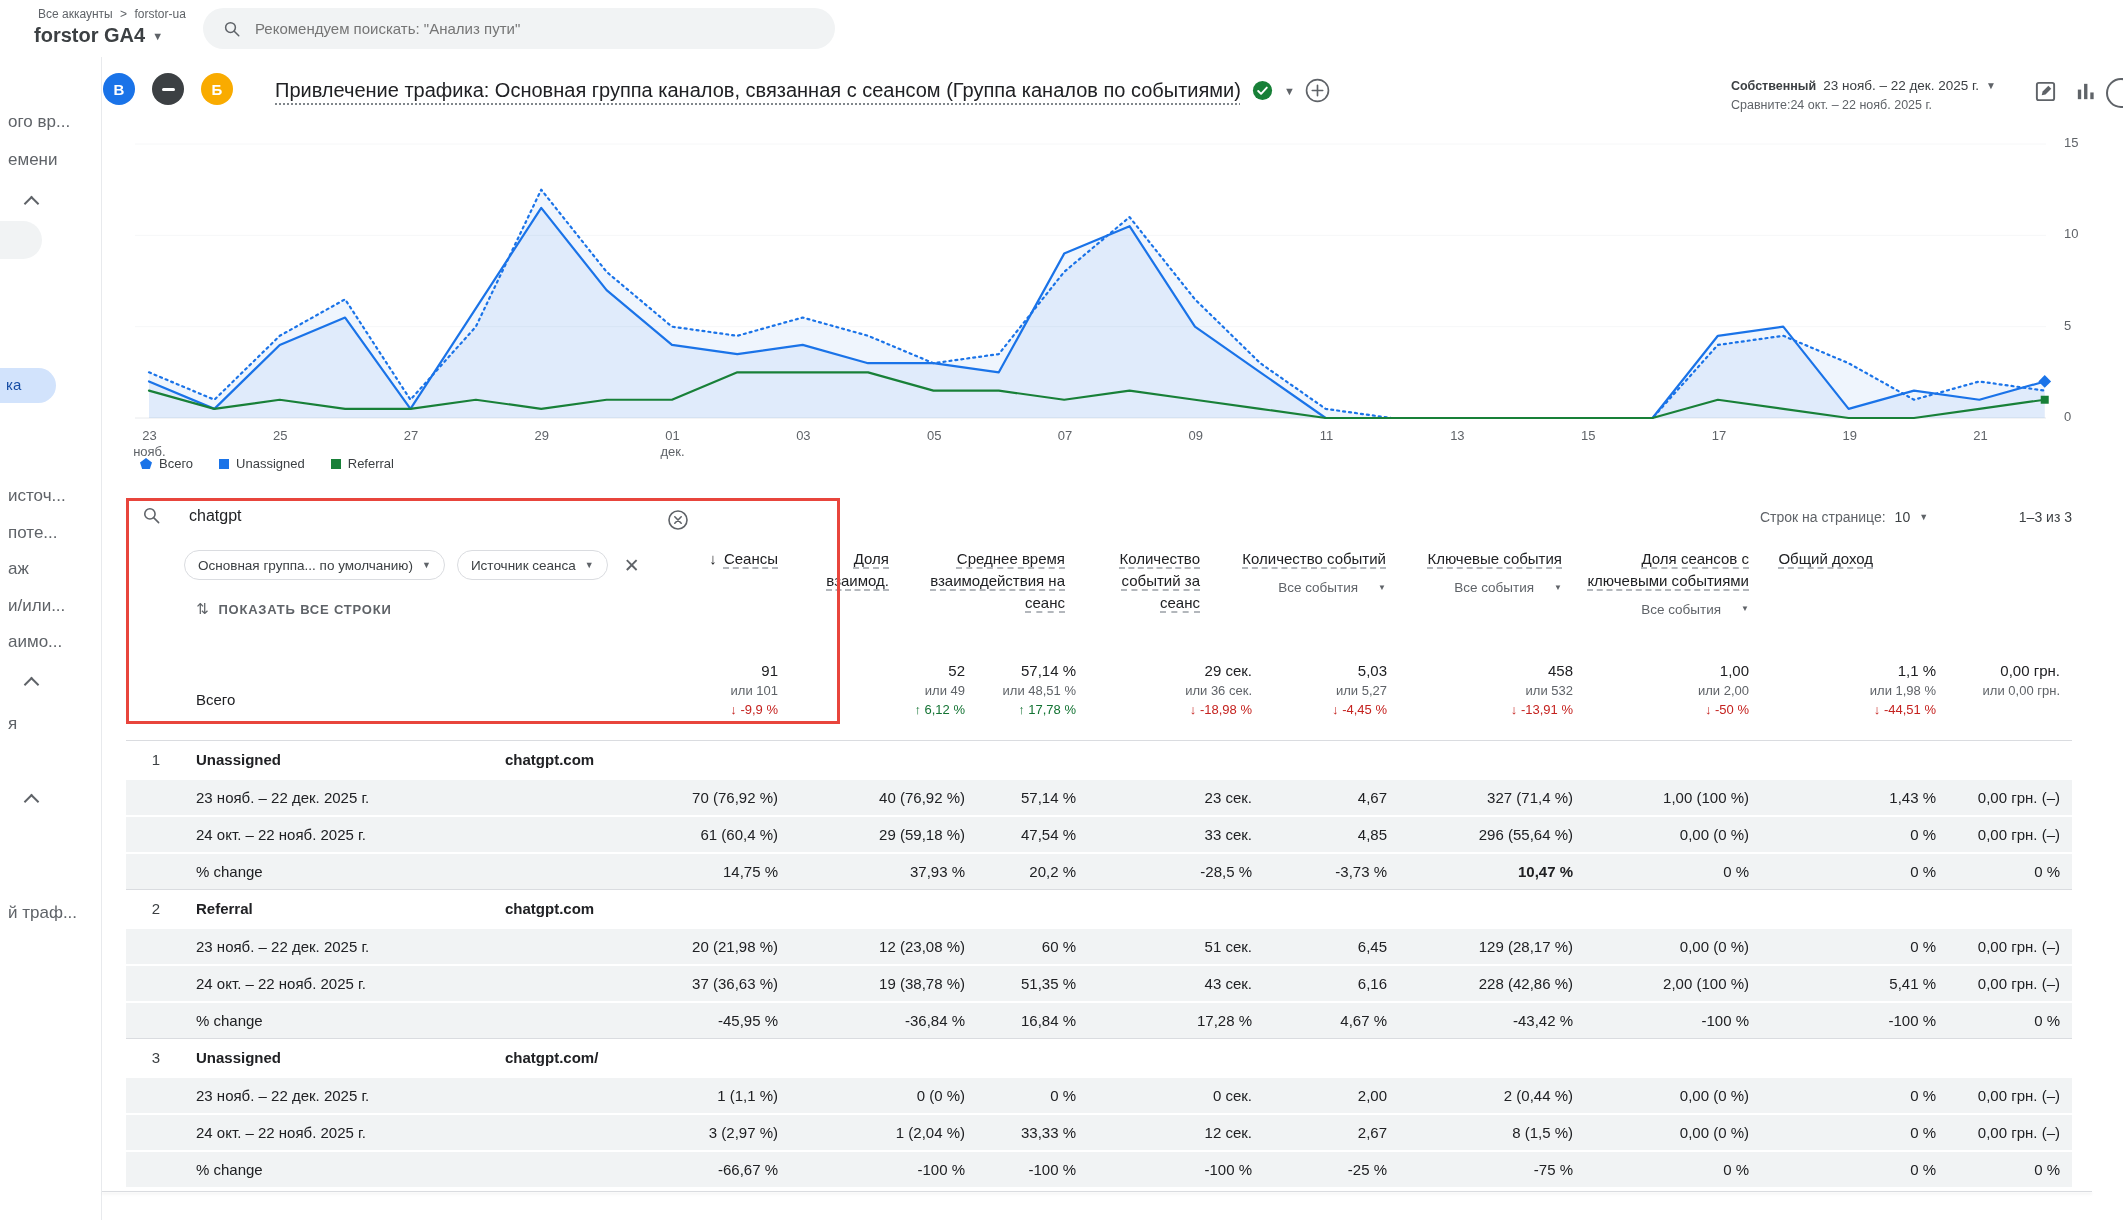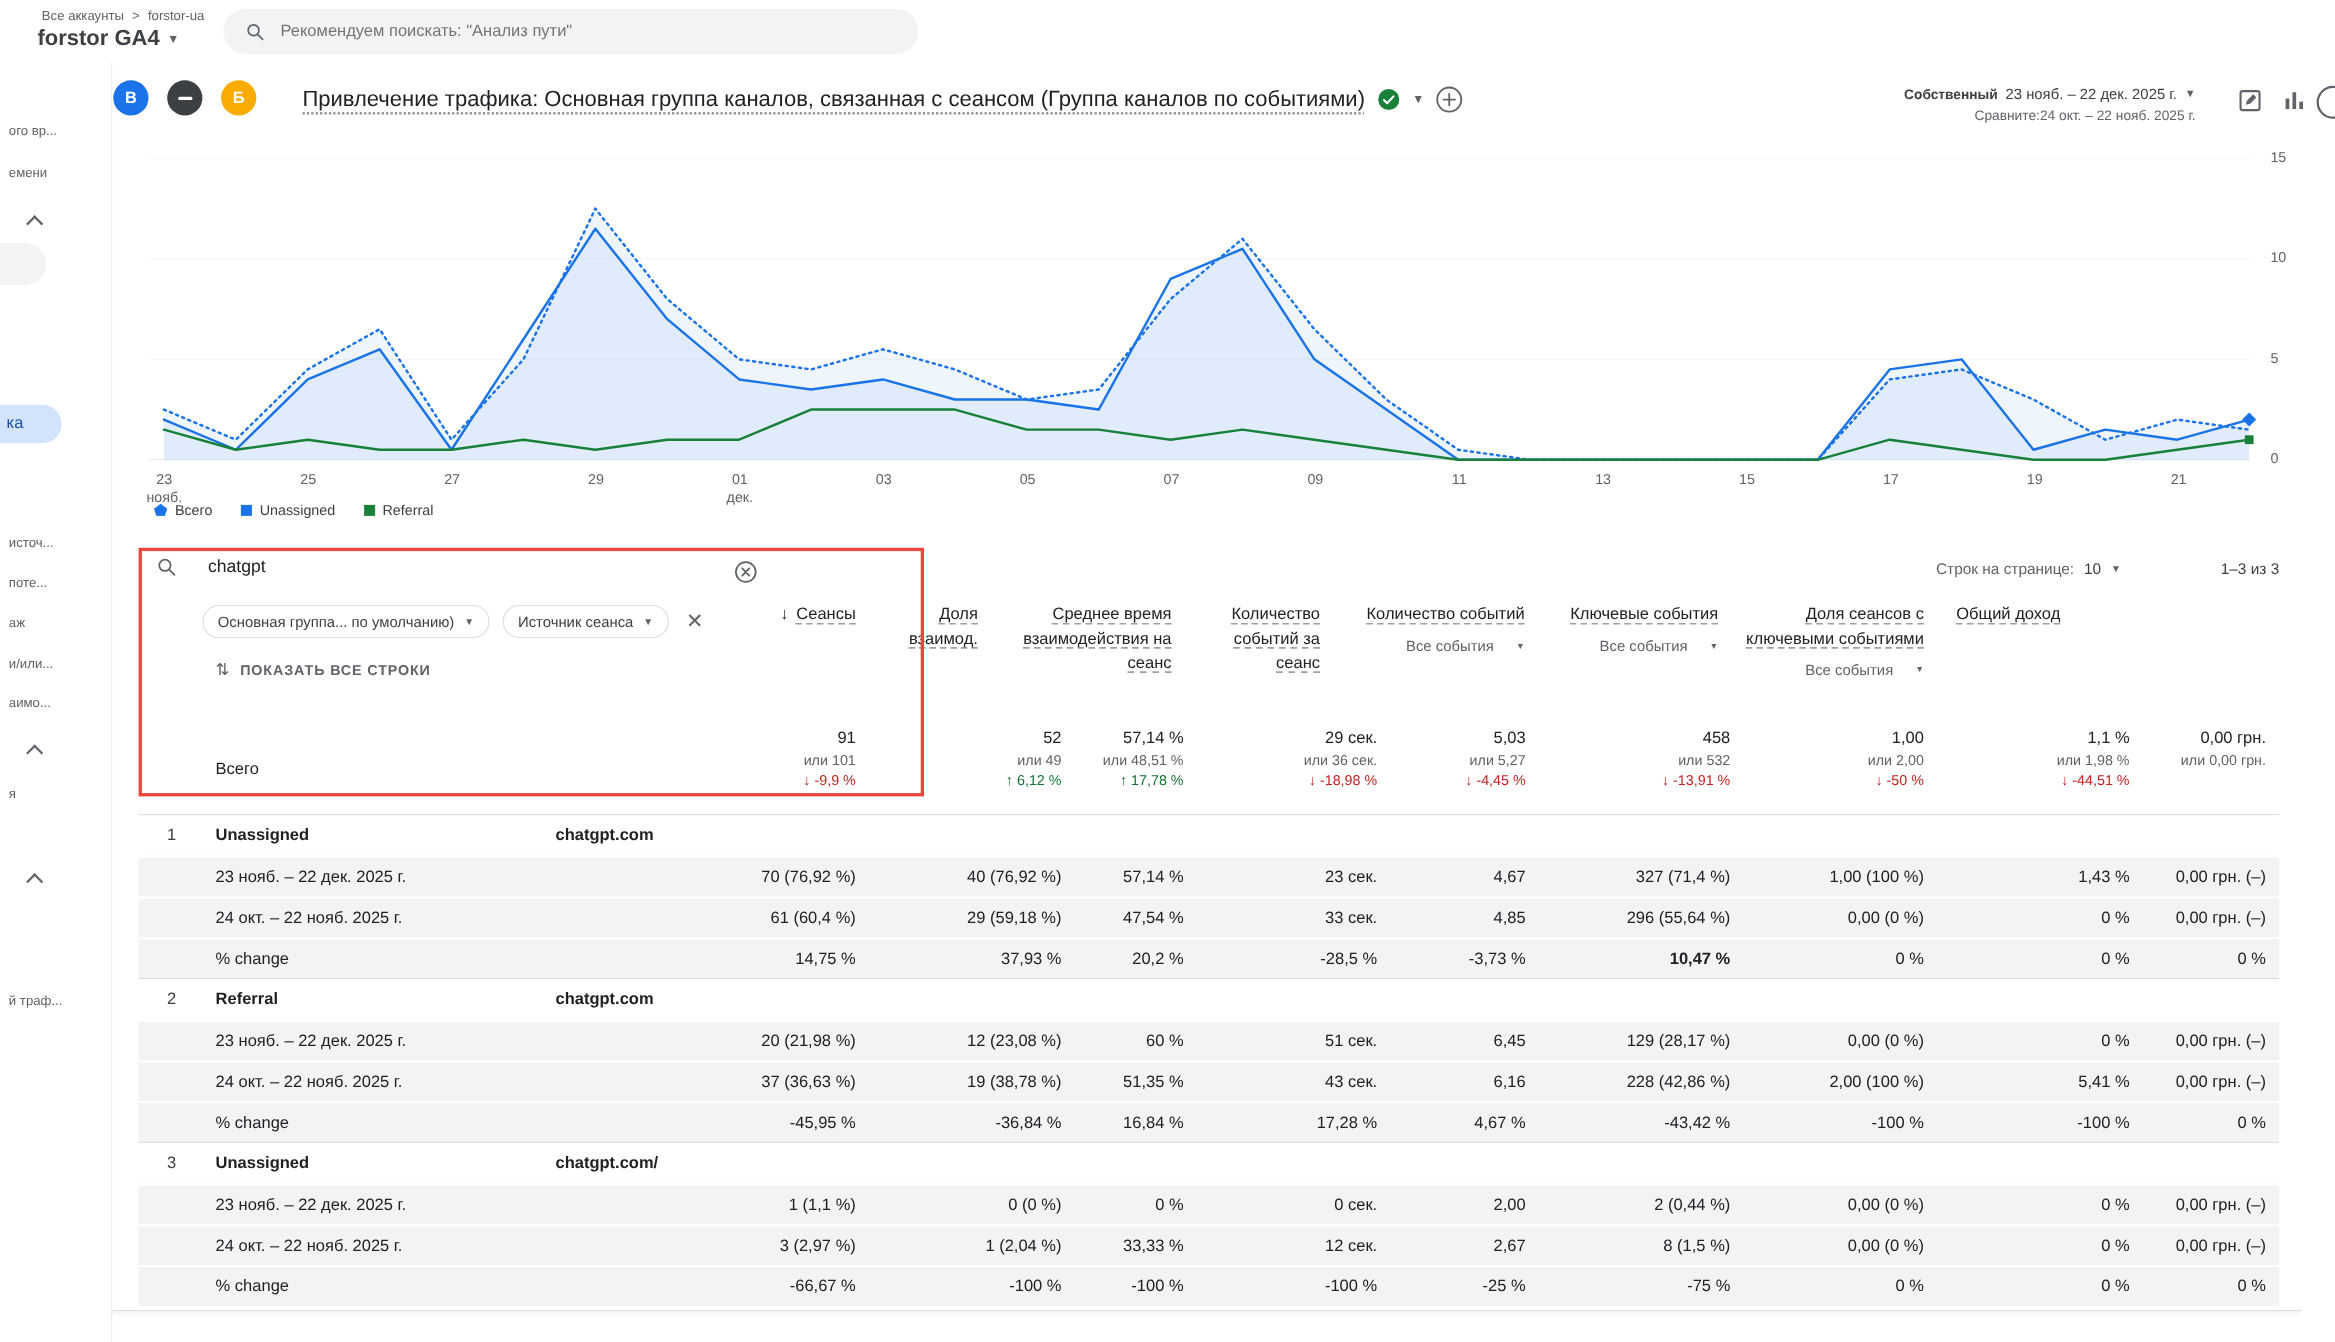--- a/index.html
+++ b/index.html
@@ -16,31 +16,31 @@
   .topsearch input{border:none;background:transparent;outline:none;font-size:15px;color:#5f6368;width:540px;font-family:inherit}
 
   
   .avatars{position:absolute;left:103px;top:73px;display:flex;gap:17px;align-items:center}
   .avatar{width:32px;height:32px;border-radius:50%;color:#fff;display:flex;align-items:center;justify-content:center;font-size:15px;font-weight:bold}
   .av-blue{background:#1a73e8}.av-grey{background:#3c4043}.av-orange{background:#f9ab00}
   .av-dash{width:13px;height:3px;background:#fff;border-radius:2px}
   .title-row{position:absolute;left:275px;top:78px;display:flex;align-items:center;gap:10px;max-width:1240px}
   .report-title{font-size:20px;color:#202124;white-space:nowrap;text-decoration:underline dotted #80868b;text-underline-offset:6px}
   .title-caret{font-size:11px;color:#5f6368}
-  .date-block{position:absolute;right:127px;top:78px;text-align:right}
+  .date-block{position:absolute;right:127px;top:78px;text-align:left}
   .date-line{display:flex;justify-content:flex-end;align-items:center;gap:7px;font-size:13.5px;color:#3c4043}
   .date-line .own{font-weight:bold;font-size:12.5px}
   .date-line .caret{font-size:10px;color:#5f6368}
   .compare-line{margin-top:5px;font-size:12.5px;color:#5f6368}
   .top-icons{position:absolute;left:2034px;top:80px;display:flex;gap:17px;align-items:center}
   .half-circle{position:absolute;left:2106px;top:78px;width:30px;height:30px;border:2px solid #5f6368;border-radius:50%}
 
   
   .side-divider{position:absolute;left:101px;top:57px;width:1px;height:1163px;background:#e8eaed}
-  .side-label{position:absolute;left:8px;font-size:12px;color:#5f6368;white-space:nowrap}
+  .side-label{position:absolute;left:8px;font-size:17px;color:#5f6368;white-space:nowrap}
   .chev{position:absolute;left:26px;width:11px;height:11px;border-left:2px solid #5f6368;border-top:2px solid #5f6368;transform:rotate(45deg)}
   .side-pill-grey{position:absolute;left:-22px;top:221px;width:64px;height:38px;border-radius:19px;background:#f1f3f4}
   .side-pill-blue{position:absolute;left:-28px;top:368px;width:84px;height:35px;border-radius:18px;background:#d2e3fc}
   .side-pill-blue span{position:absolute;left:34px;top:8px;font-size:15px;color:#174ea6}
 
   
   .chart-svg-wrap{position:absolute;left:135px;top:138px;width:1925px;height:282px}
   .x-ticks{position:absolute;left:84px;top:428px;width:1962px;display:flex}
   .x-tick{flex:1;text-align:center;font-size:13px;color:#5f6368;white-space:pre-line;line-height:1.25}
   .y-tick{position:absolute;left:2064px;font-size:13px;color:#5f6368}

